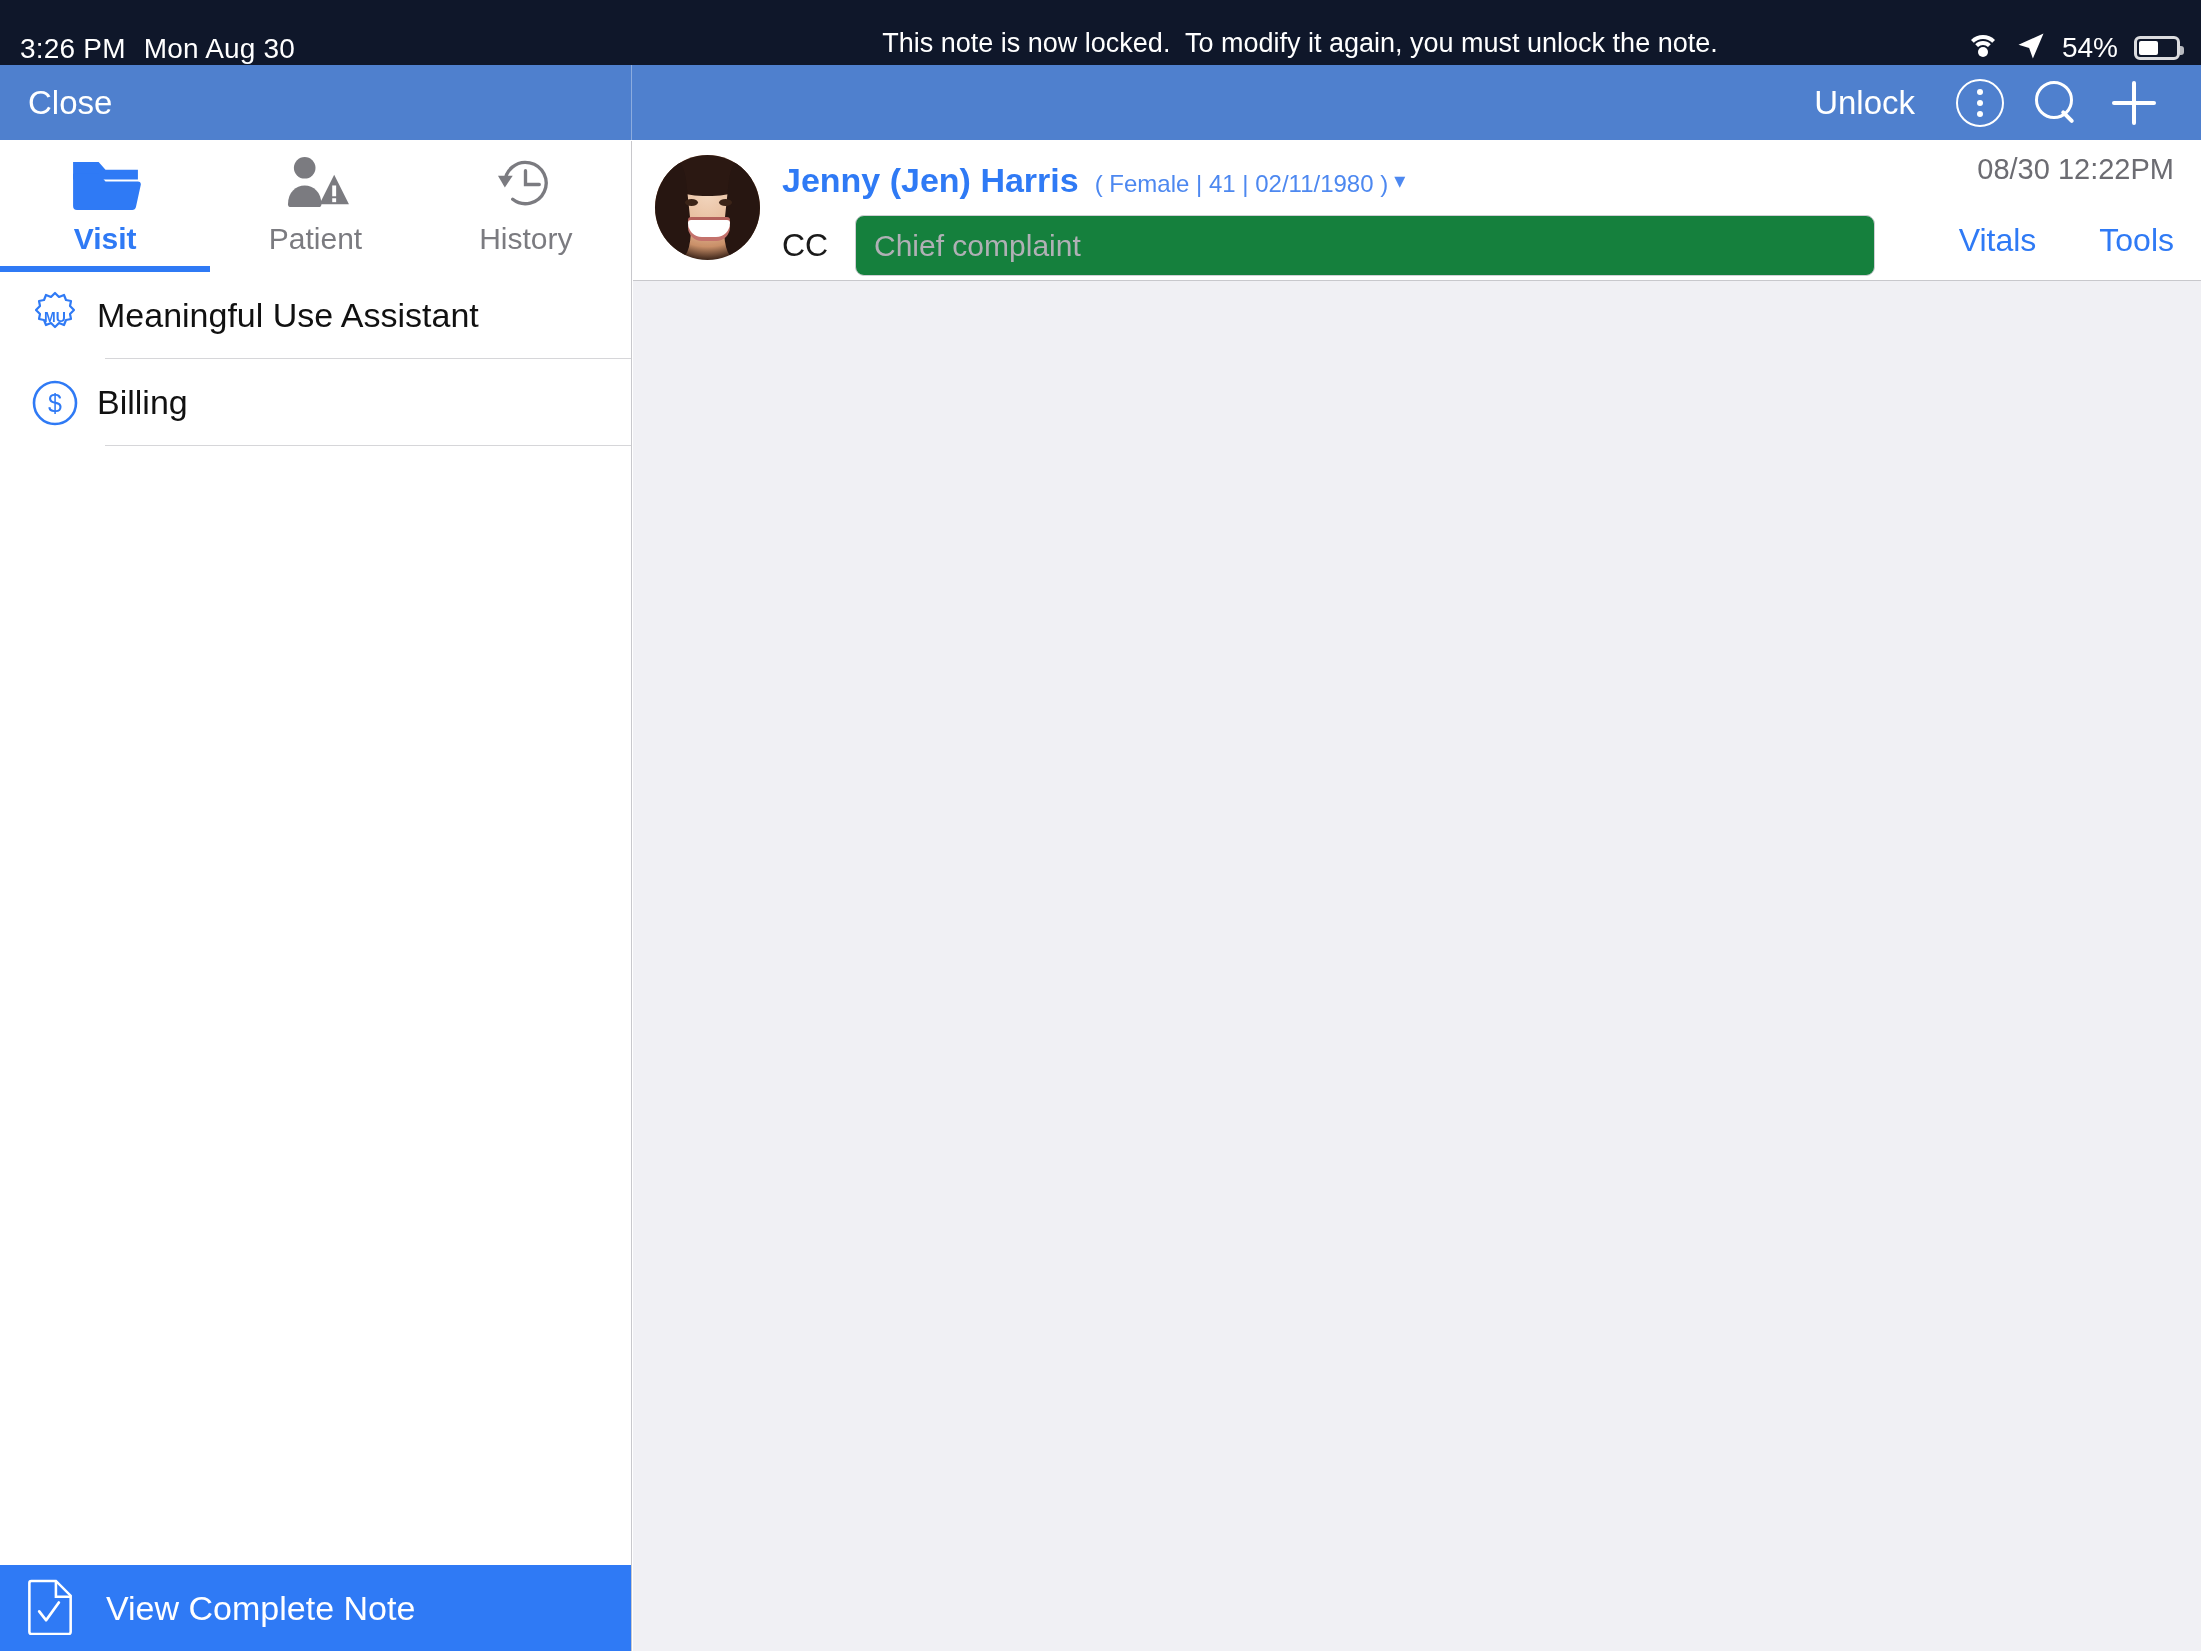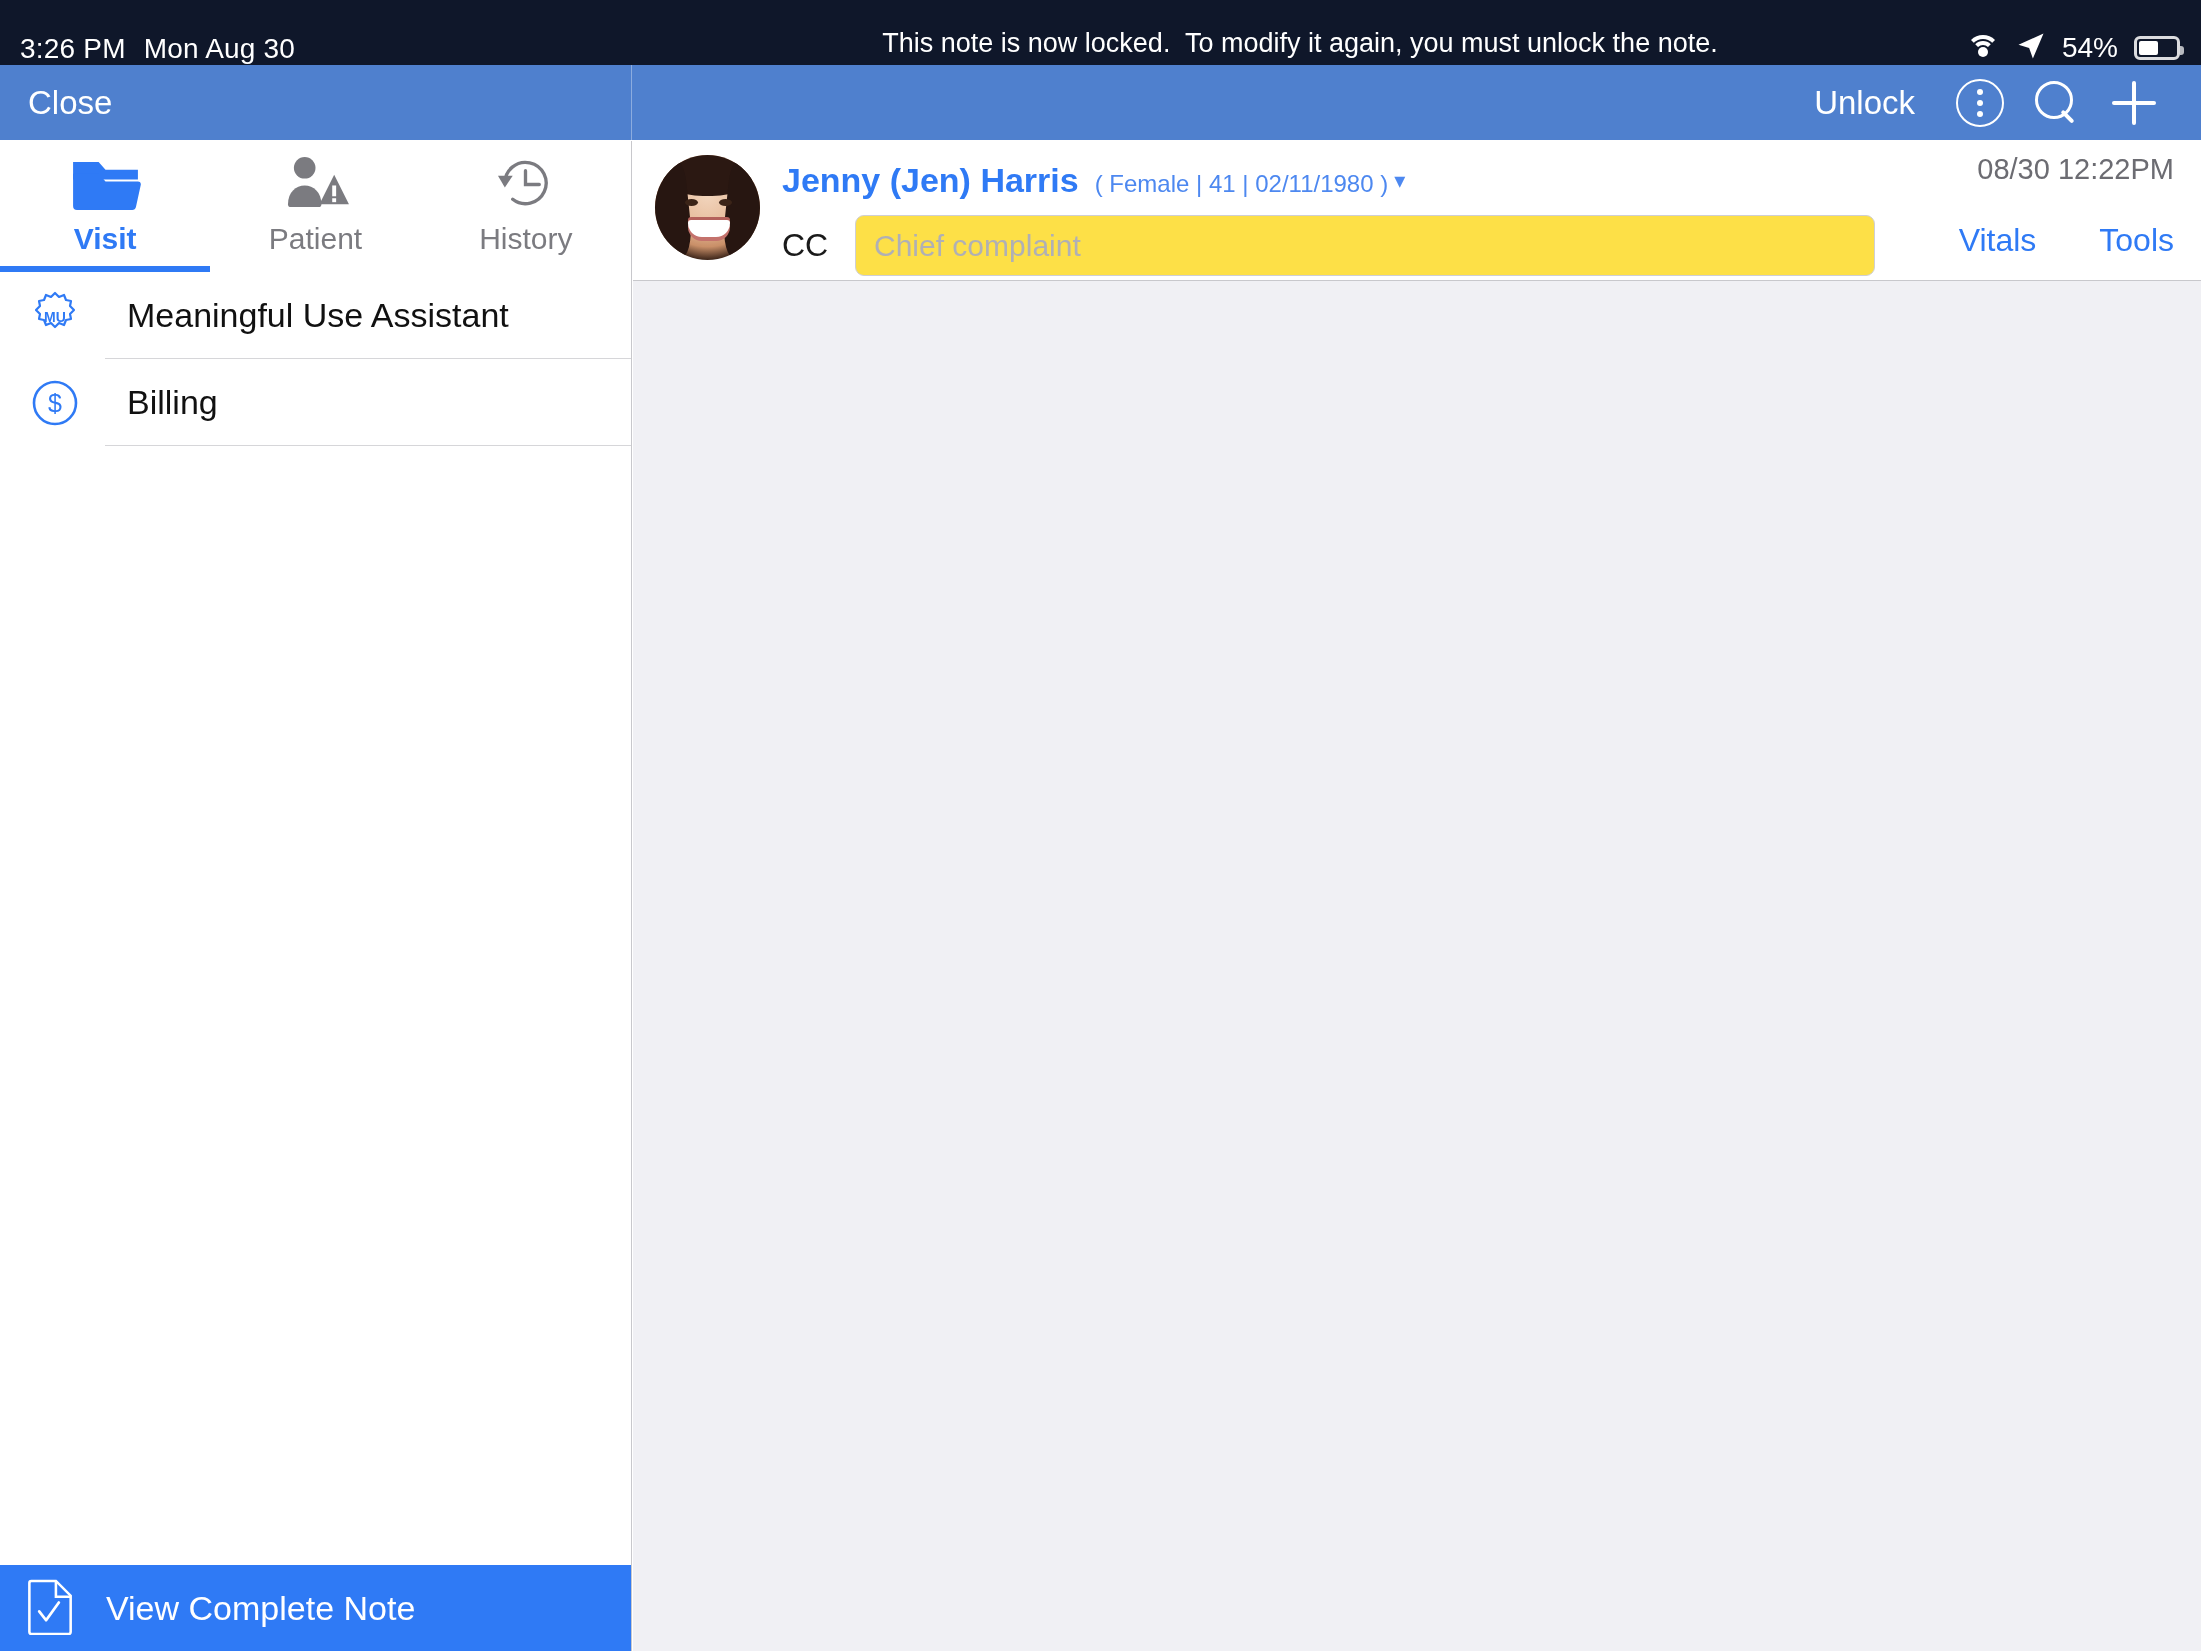--- a/index.html
+++ b/index.html
@@ -67,21 +67,20 @@
   .tabs { display: flex; height: 131px; position: relative; text-align: center; }
   .tab { flex: 1; display: flex; flex-direction: column; align-items: center; justify-content: flex-start; padding-top: 12px; cursor: pointer; }
   .tab-ic { height: 61px; display: flex; align-items: center; justify-content: center; }
   .tab-lb { font-size: 30px; color: #7b7b80; margin-top: 8px; }
   .tab.active .tab-lb { color: #2f7af5; font-weight: bold; }
   .tab-underline { position: absolute; left: 0; bottom: 0; width: 210px; height: 6px; background: #2f7af5; }
 
   .list-row {
     display: flex; align-items: center; height: 87px; padding-left: 24px; cursor: pointer;
     position: relative;
-    gap: 30px;
   }
   .list-row .row-ic { width: 61px; flex: none; display: flex; align-items: center; justify-content: center; }
   .list-row .row-lb { font-size: 34px; color: #111; margin-left: 12px; }
   .list-row::after {
     content: ""; position: absolute; left: 105px; right: 0; bottom: 0; height: 1px; background: #d6d6d9;
   }
 
   .view-note-btn {
     position: absolute; left: 0; bottom: 0; width: 631px; height: 87px;
     background: #2f7af5; display: flex; align-items: center; padding-left: 28px; cursor: pointer; text-align: right;
@@ -105,21 +104,21 @@
   .avatar .eyeR { right: 28px; }
   .avatar .smile { position: absolute; left: 33px; top: 65px; width: 42px; height: 17px; background: #fff; border-radius: 4px 4px 18px 18px; box-shadow: 0 -3px 0 0 #b4615b, 0 4px 0 0 #c4726c; }
 
   .pt-body { flex: 1; padding-left: 22px; }
   .pt-line1 { display: flex; align-items: baseline; padding-top: 10px; }
   .pt-name { font-size: 34px; font-weight: bold; color: #2f7af5; }
   .pt-demo { font-size: 24px; color: #4d88f0; margin-left: 16px; }
   .pt-caret { margin-left: 6px; color: #4d88f0; font-size: 22px; align-self: flex-end; margin-bottom: 6px; }
   .pt-line2 { display: flex; align-items: center; margin-top: 15px; }
   .cc-lb { font-size: 32px; color: #1a1a1a; width: 55px; flex: none; }
-  .cc-input { margin-left: 18px; width: 1020px; height: 61px; border: 1px solid #cfcfd4; border-radius: 9px; background: #fde047; font-size: 30px; color: #111; padding: 6px 18px; font-family: inherit; outline: none; }
+  .cc-input { margin-left: 18px; width: 1020px; height: 61px; border: 1px solid #cfcfd4; border-radius: 9px; background: #15803d; font-size: 30px; color: #111; padding: 6px 18px; font-family: inherit; outline: none; }
   .cc-input::placeholder { color: #b0b0b5; }
   .pt-right { position: absolute; right: 28px; top: 12px; width: 297px; text-align: right; }
   .pt-date { font-size: 29px; color: #6c6c72; }
   .pt-actions { margin-top: 36px; display: flex; justify-content: flex-end; gap: 63px; }
   .pt-act { font-size: 32px; color: #2f7af5; cursor: pointer; }
   .main-canvas { height: 1370px; background: #f0f0f4; }
 </style>
 </head>
 <body>
 

